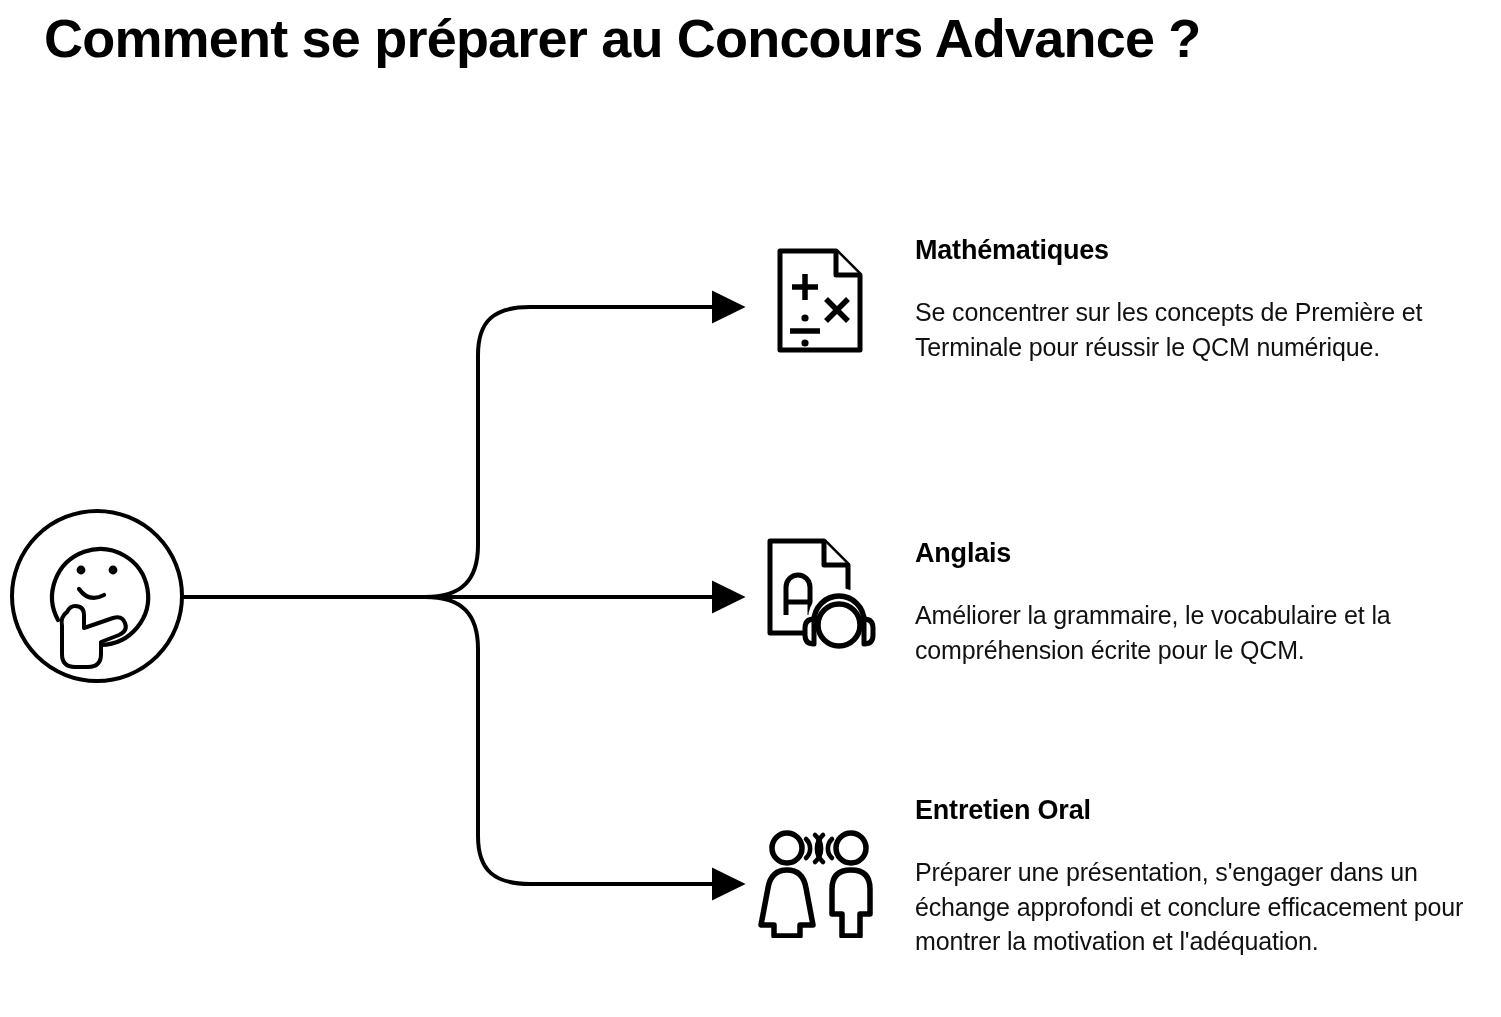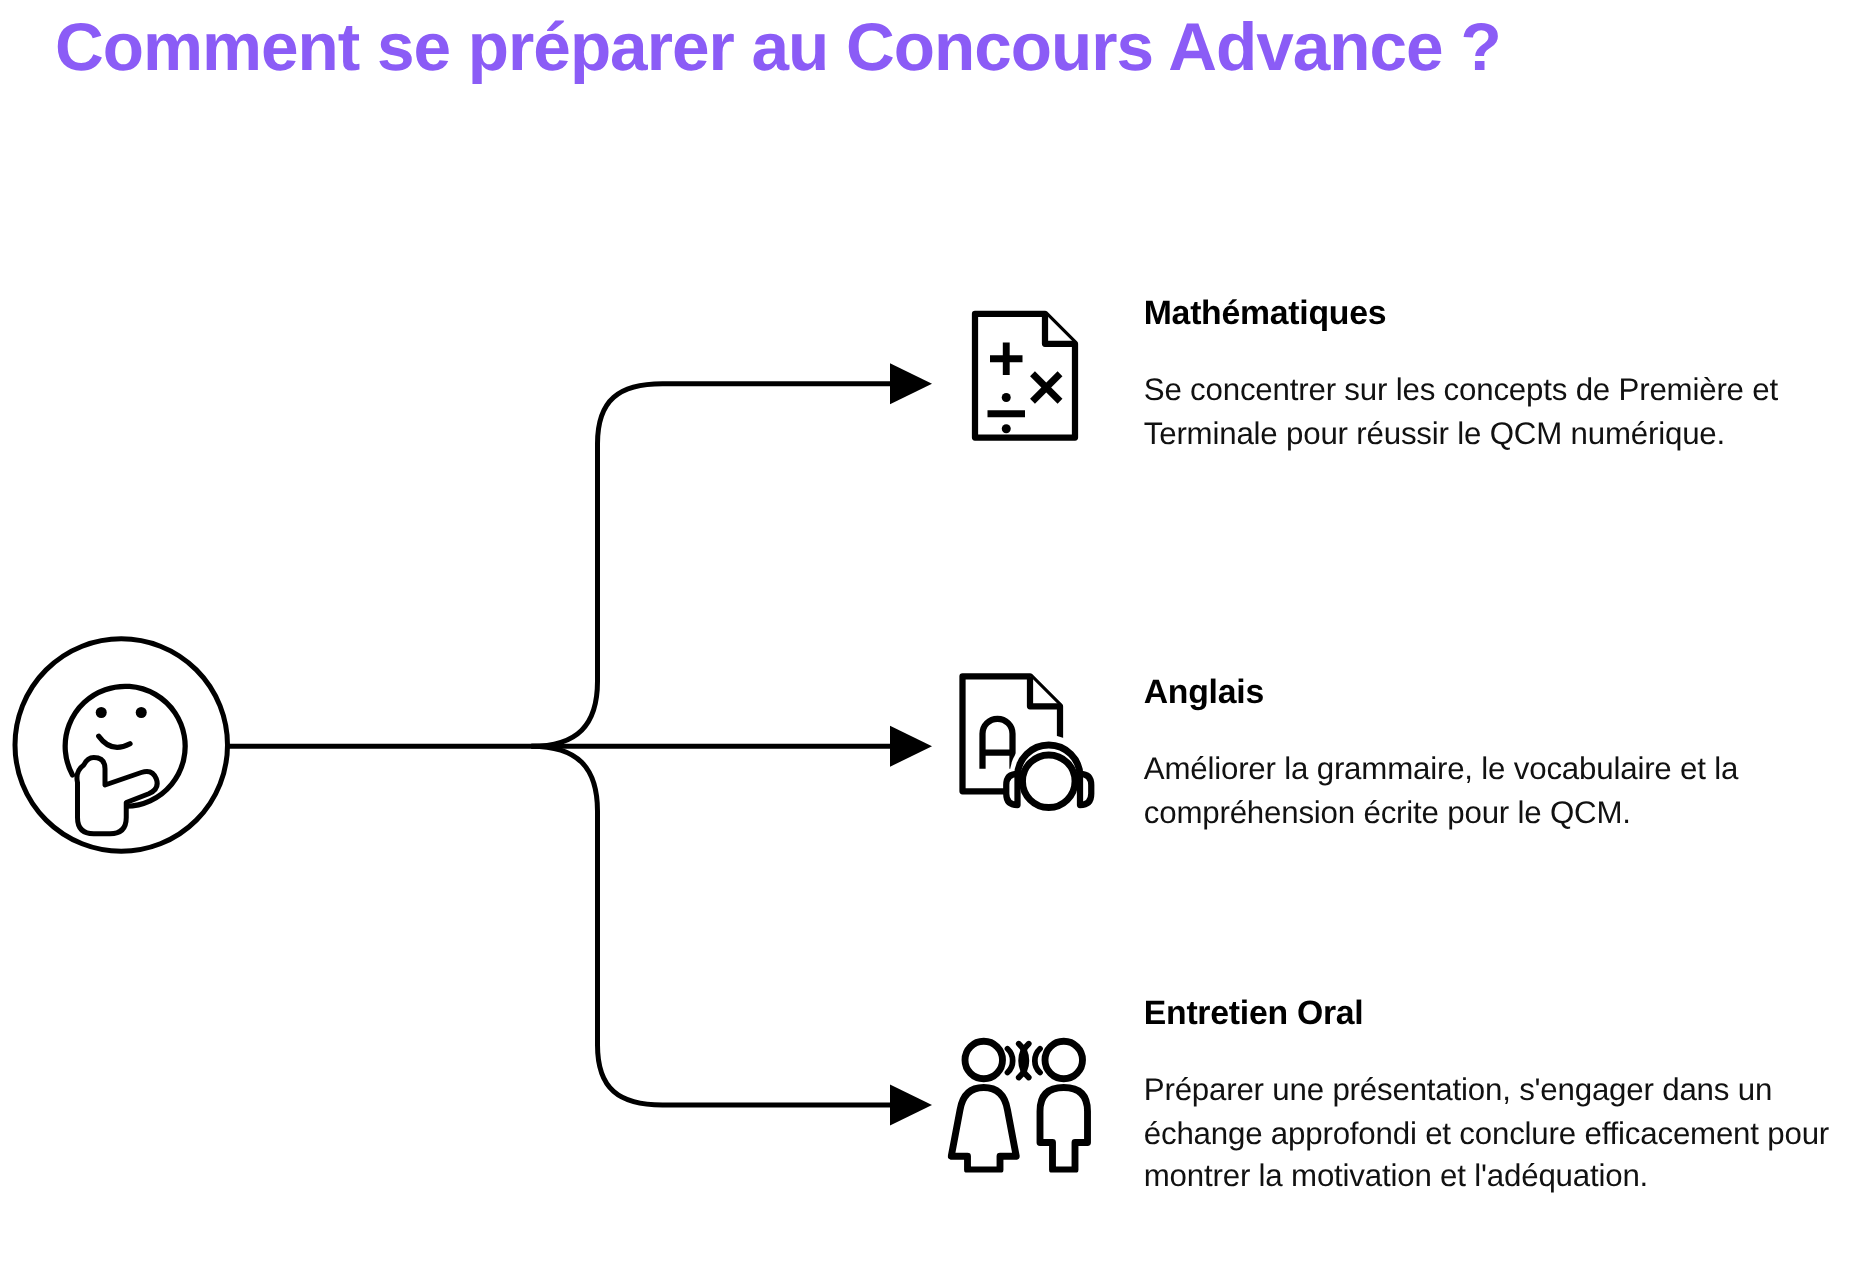--- a/index.html
+++ b/index.html
@@ -20,21 +20,21 @@
   }
   
   #page-title {
     position: absolute;
     left: 44px;
     top: 8px;
     font-size: 54px;
     font-weight: bold;
     letter-spacing: -0.8px;
     line-height: 1.12;
-    color: #8b5cf6;
+    color: #000000;
     white-space: nowrap;
   }
   
   #diagram-svg {
     position: absolute;
     left: 0;
     top: 0;
     width: 1501px;
     height: 1017px;
   }

